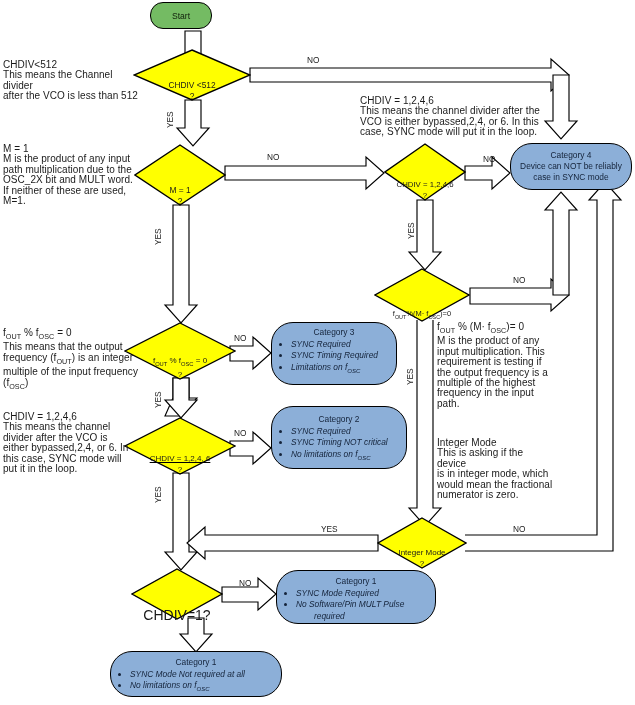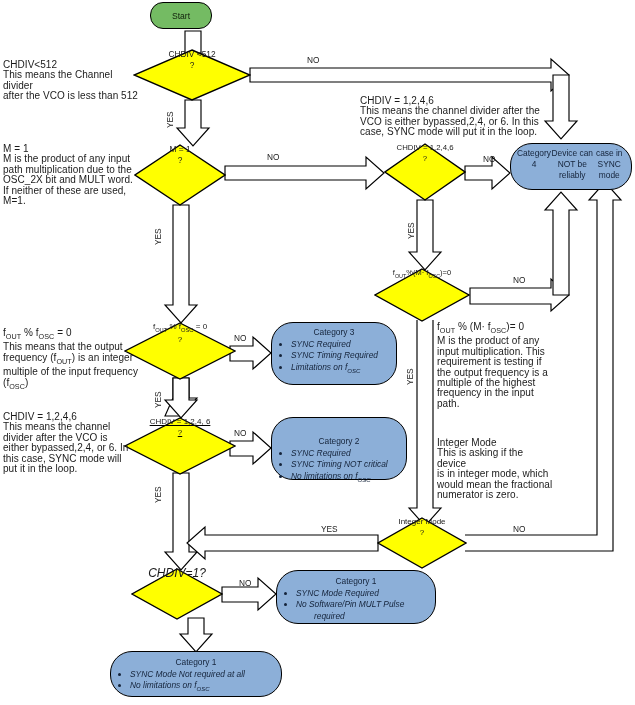--- a/index.html
+++ b/index.html
@@ -23,21 +23,21 @@
     line-height: 10.4px;
     color: #1a1a1a;
     white-space: pre-line;
     letter-spacing: 0.05px;
   }
 
   
   .diamond {
     position: absolute;
     display: flex;
-    align-items: flex-start;
+    align-items: flex-end;
     justify-content: center;
   }
   .diamond .dshape {
     position: absolute;
     left: 0; top: 0;
     width: 100%; height: 100%;
   }
   .diamond .dlabel {
     position: relative;
     z-index: 3;
@@ -211,39 +211,39 @@
     <svg class="dshape" viewBox="0 0 90 52" preserveAspectRatio="none">
       <polygon points="45,1 89,26 45,51 1,26" fill="#ffff00" stroke="#000000" stroke-width="1.4"></polygon>
     </svg>
     <div class="dlabel" style="font-size:8px;"><span>Integer Mode</span><br><span>?</span></div>
   </div>
 
   <div class="diamond" style="left:131px; top:568px; width:92px; height:52px;">
     <svg class="dshape" viewBox="0 0 92 52" preserveAspectRatio="none">
       <polygon points="46,1 91,26 46,51 1,26" fill="#ffff00" stroke="#000000" stroke-width="1.4"></polygon>
     </svg>
-    <div class="dlabel" style="font-size:12px;font-style:italic;"><span>CHDIV=1?</span></div>
-  </div>
-
-  <div class="cat" style="left:510px; top:143px; width:122px; height:47px; display:flex; flex-direction:row; justify-content:center;">
+    <div class="dlabel" style="font-size:14px;"><span>CHDIV=1?</span></div>
+  </div>
+
+  <div class="cat" style="left:510px; top:143px; width:122px; height:47px; display:flex; flex-direction:column; justify-content:center;">
     <div class="plain">Category 4</div>
     <div class="plain">Device can NOT be reliably</div>
     <div class="plain">case in SYNC mode</div>
   </div>
 
   <div class="cat" style="left:271px; top:322px; width:126px; height:63px; ">
     <div class="cat-title">Category 3</div>
     <ul>
       <li>SYNC Required</li>
       <li>SYNC Timing Required</li>
       <li><span>Limitations on f</span><sub>OSC</sub></li>
     </ul>
   </div>
 
-  <div class="cat" style="left:271px; top:417px; width:136px; height:63px; padding-top:18px;">
+  <div class="cat" style="left:271px; top:406px; width:136px; height:63px; padding-top:7px;">
     <div class="cat-title">Category 2</div>
     <ul>
       <li>SYNC Required</li>
       <li>SYNC Timing NOT critical</li>
       <li><span>No limitations on f</span><sub>OSC</sub></li>
     </ul>
   </div>
 
   <div class="cat" style="left:276px; top:570px; width:160px; height:54px; padding-top:5px;">
     <div class="cat-title">Category 1</div>

